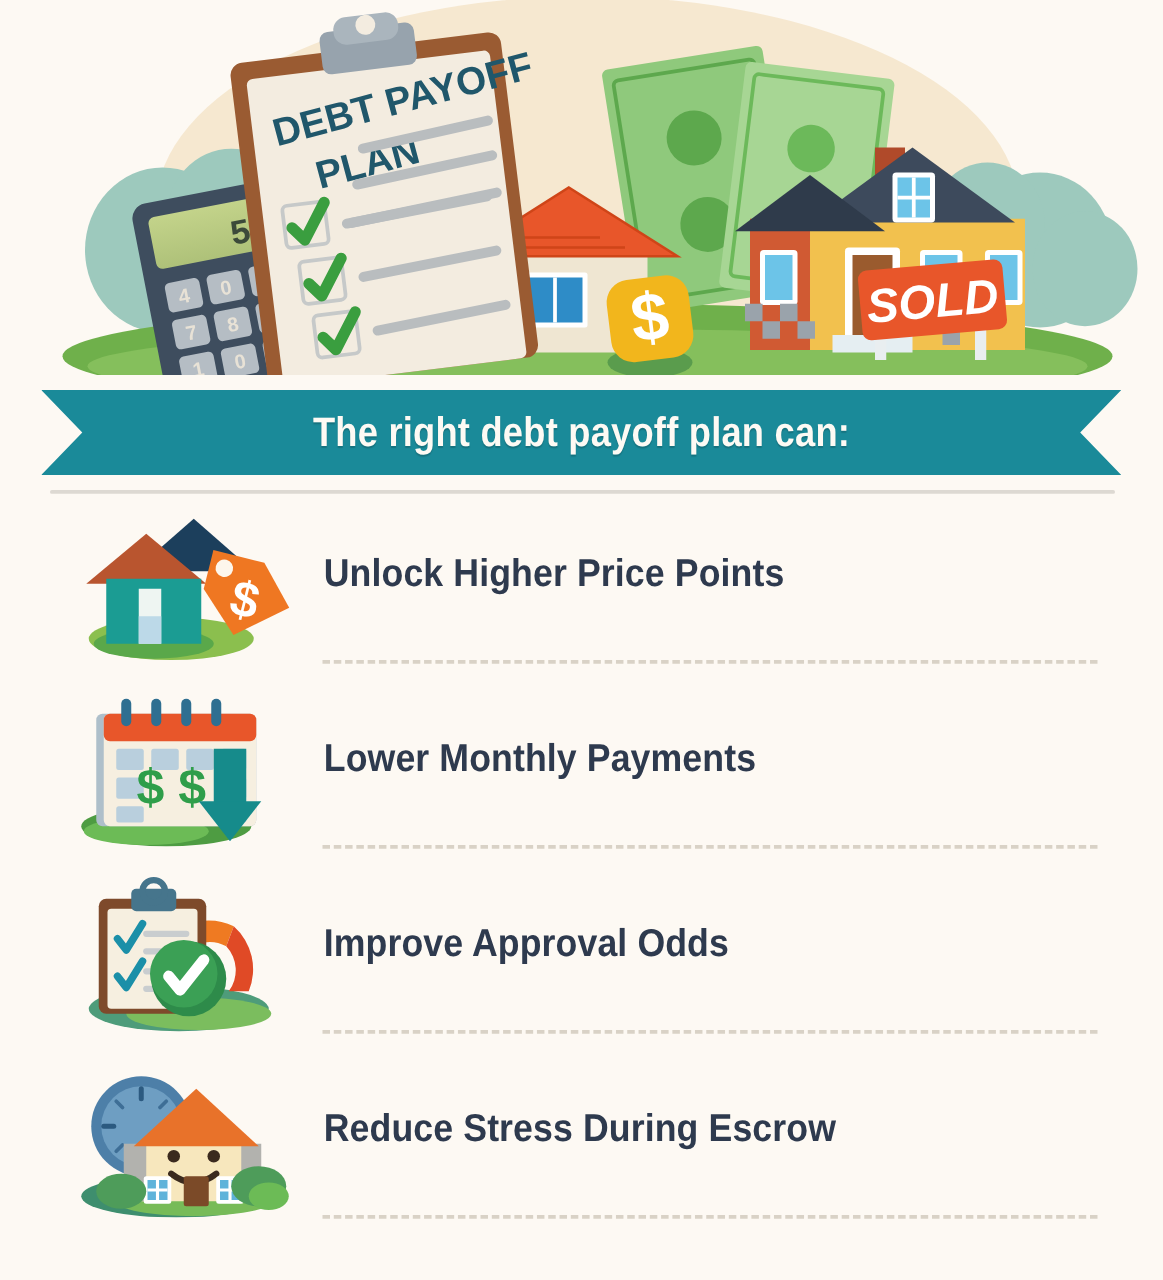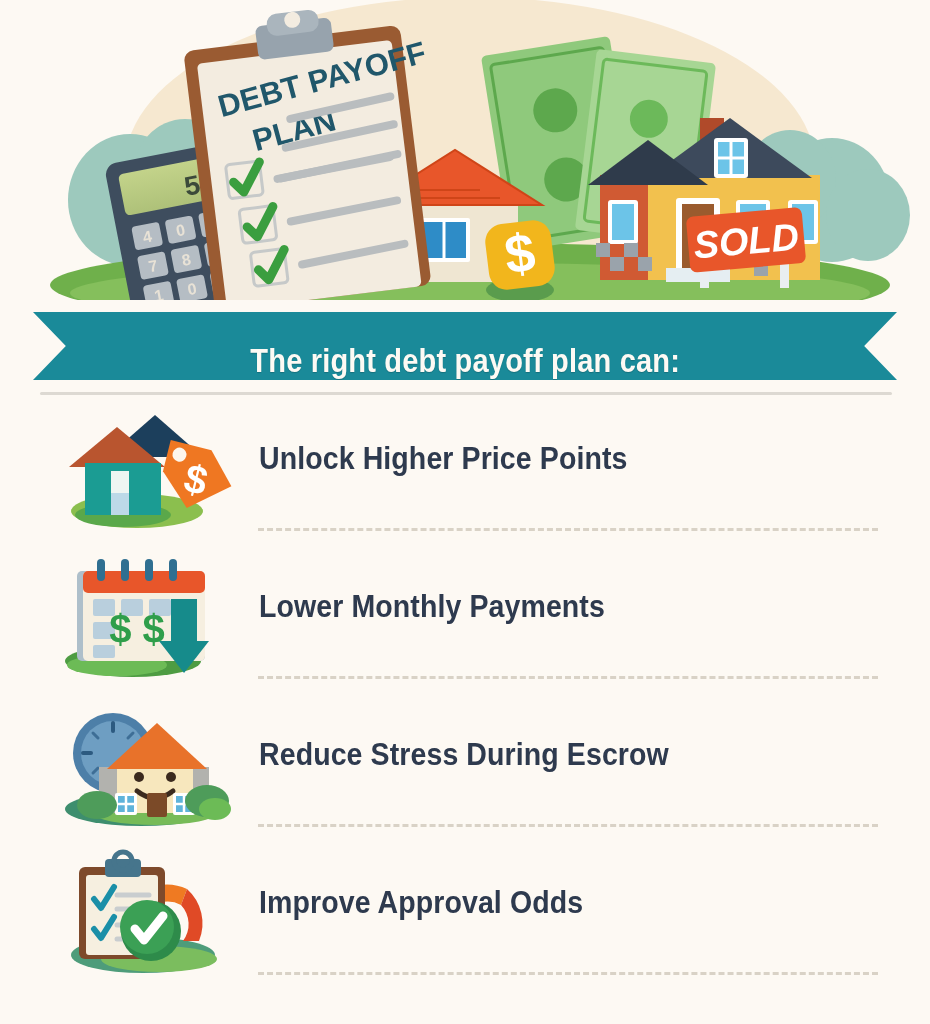--- a/index.html
+++ b/index.html
@@ -31,21 +31,21 @@
     width: 930px; height: 80px;
   }
   .ribbon {
     position: absolute;
     left: 33px; top: 7px;
     width: 864px; height: 68px;
     background: #1a8a99;
     -webkit-clip-path: polygon(0 0, 100% 0, 100% 100%, 0 100%, 4.2% 50%);
     clip-path: polygon(0 0, 100% 0, 96.2% 50%, 100% 100%, 0 100%, 3.8% 50%);
     display: flex;
-    align-items: flex-end;
+    align-items: center;
     justify-content: center;
     box-shadow: 0 3px 5px rgba(0,0,0,0.10);
   }
   .ribbon-text {
     color: #fdfaf4;
     font-family: "Liberation Sans Narrow", "Liberation Sans", sans-serif;
     font-size: 33px;
     font-weight: bold;
     letter-spacing: 0.2px;
     transform: scaleX(0.88);
@@ -332,20 +332,53 @@
         </g>
       </svg>
     </div>
     <div class="benefit-label">Lower Monthly Payments</div>
     <div class="row-divider"></div>
   </div>
 
   <div class="benefit-row">
     <div class="benefit-icon">
       <svg width="200" height="125" viewBox="0 0 200 125" xmlns="http://www.w3.org/2000/svg">
+        <ellipse cx="88" cy="106" rx="72" ry="18" fill="#4e9c7a"></ellipse>
+        <ellipse cx="104" cy="110" rx="58" ry="13" fill="#7bbd5e"></ellipse>
+        <g>
+          <path d="M80 92 A46 46 0 0 1 92 40 L104 54 A28 28 0 0 0 96 92 Z" fill="#f0a81e"></path>
+          <path d="M92 40 A46 46 0 0 1 132 40 L126 56 A28 28 0 0 0 104 54 Z" fill="#ef7a22"></path>
+          <path d="M132 40 A46 46 0 0 1 144 92 L128 92 A28 28 0 0 0 126 56 Z" fill="#e04a26"></path>
+        </g>
+        <rect x="24" y="18" width="86" height="92" rx="6" fill="#7e4a2b"></rect>
+        <rect x="31" y="26" width="72" height="80" rx="3" fill="#f6efe0"></rect>
+        <rect x="50" y="10" width="36" height="18" rx="4" fill="#46758c"></rect>
+        <ellipse cx="68" cy="12" rx="9" ry="9" fill="none" stroke="#46758c" stroke-width="5"></ellipse>
+        <g stroke="#c9cdcf" stroke-width="5" stroke-linecap="round">
+          <line x1="62" y1="46" x2="94" y2="46"></line>
+          <line x1="62" y1="60" x2="94" y2="60"></line>
+          <line x1="62" y1="76" x2="94" y2="76"></line>
+          <line x1="62" y1="90" x2="94" y2="90"></line>
+        </g>
+        <g stroke="#1b8fa8" stroke-width="6" fill="none" stroke-linecap="round" stroke-linejoin="round">
+          <path d="M39 50 l7 9 l13 -21"></path>
+          <path d="M39 80 l7 9 l13 -21"></path>
+        </g>
+        <circle cx="96" cy="82" r="30" fill="#2e8b4a"></circle>
+        <circle cx="92" cy="78" r="27" fill="#3ba055"></circle>
+        <path d="M80 80 l9 11 l19 -24" stroke="#fff" stroke-width="9" fill="none" stroke-linecap="round" stroke-linejoin="round"></path>
+      </svg>
+    </div>
+    <div class="benefit-label">Improve Approval Odds</div>
+    <div class="row-divider"></div>
+  </div>
+
+  <div class="benefit-row">
+    <div class="benefit-icon">
+      <svg width="200" height="125" viewBox="0 0 200 125" xmlns="http://www.w3.org/2000/svg">
         <ellipse cx="86" cy="108" rx="76" ry="17" fill="#3e8e6e"></ellipse>
         <ellipse cx="100" cy="112" rx="62" ry="12" fill="#77bb58"></ellipse>
         <g>
           <circle cx="58" cy="52" r="40" fill="#4d7fa8"></circle>
           <circle cx="58" cy="52" r="32" fill="#6e9ec2"></circle>
           <g stroke="#2c5a80" stroke-width="4" stroke-linecap="round">
             <line x1="58" y1="22" x2="58" y2="30"></line>
             <line x1="58" y1="74" x2="58" y2="82"></line>
             <line x1="28" y1="52" x2="36" y2="52"></line>
             <line x1="80" y1="52" x2="88" y2="52"></line>
@@ -377,46 +410,13 @@
         <rect x="92" y="92" width="20" height="24" rx="2" fill="#7b4a28"></rect>
         <ellipse cx="42" cy="104" rx="20" ry="14" fill="#4e9c5a"></ellipse>
         <ellipse cx="152" cy="100" rx="22" ry="16" fill="#4e9c5a"></ellipse>
         <ellipse cx="160" cy="108" rx="16" ry="11" fill="#6cbb56"></ellipse>
       </svg>
     </div>
     <div class="benefit-label">Reduce Stress During Escrow</div>
     <div class="row-divider"></div>
   </div>
 
-  <div class="benefit-row">
-    <div class="benefit-icon">
-      <svg width="200" height="125" viewBox="0 0 200 125" xmlns="http://www.w3.org/2000/svg">
-        <ellipse cx="88" cy="106" rx="72" ry="18" fill="#4e9c7a"></ellipse>
-        <ellipse cx="104" cy="110" rx="58" ry="13" fill="#7bbd5e"></ellipse>
-        <g>
-          <path d="M80 92 A46 46 0 0 1 92 40 L104 54 A28 28 0 0 0 96 92 Z" fill="#f0a81e"></path>
-          <path d="M92 40 A46 46 0 0 1 132 40 L126 56 A28 28 0 0 0 104 54 Z" fill="#ef7a22"></path>
-          <path d="M132 40 A46 46 0 0 1 144 92 L128 92 A28 28 0 0 0 126 56 Z" fill="#e04a26"></path>
-        </g>
-        <rect x="24" y="18" width="86" height="92" rx="6" fill="#7e4a2b"></rect>
-        <rect x="31" y="26" width="72" height="80" rx="3" fill="#f6efe0"></rect>
-        <rect x="50" y="10" width="36" height="18" rx="4" fill="#46758c"></rect>
-        <ellipse cx="68" cy="12" rx="9" ry="9" fill="none" stroke="#46758c" stroke-width="5"></ellipse>
-        <g stroke="#c9cdcf" stroke-width="5" stroke-linecap="round">
-          <line x1="62" y1="46" x2="94" y2="46"></line>
-          <line x1="62" y1="60" x2="94" y2="60"></line>
-          <line x1="62" y1="76" x2="94" y2="76"></line>
-          <line x1="62" y1="90" x2="94" y2="90"></line>
-        </g>
-        <g stroke="#1b8fa8" stroke-width="6" fill="none" stroke-linecap="round" stroke-linejoin="round">
-          <path d="M39 50 l7 9 l13 -21"></path>
-          <path d="M39 80 l7 9 l13 -21"></path>
-        </g>
-        <circle cx="96" cy="82" r="30" fill="#2e8b4a"></circle>
-        <circle cx="92" cy="78" r="27" fill="#3ba055"></circle>
-        <path d="M80 80 l9 11 l19 -24" stroke="#fff" stroke-width="9" fill="none" stroke-linecap="round" stroke-linejoin="round"></path>
-      </svg>
-    </div>
-    <div class="benefit-label">Improve Approval Odds</div>
-    <div class="row-divider"></div>
-  </div>
-
 </div>
 
 </body></html>

